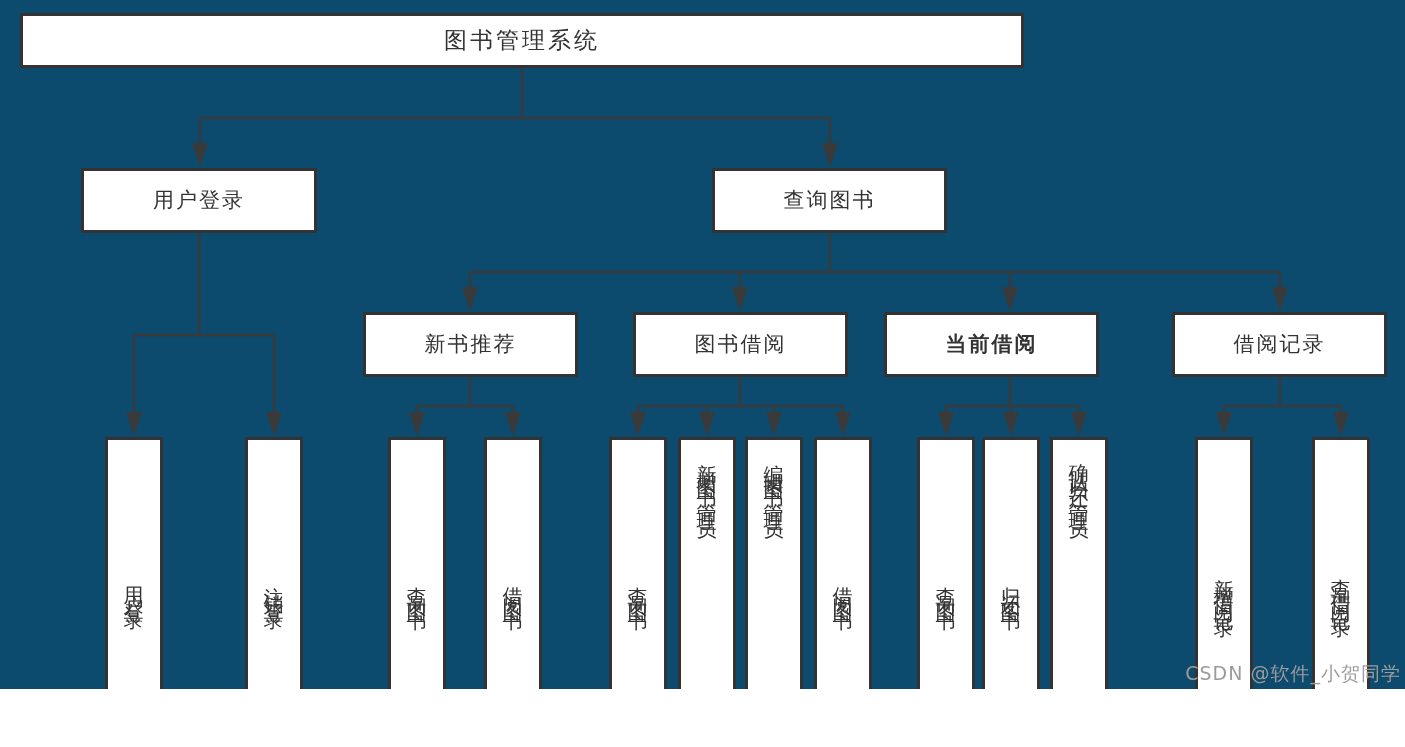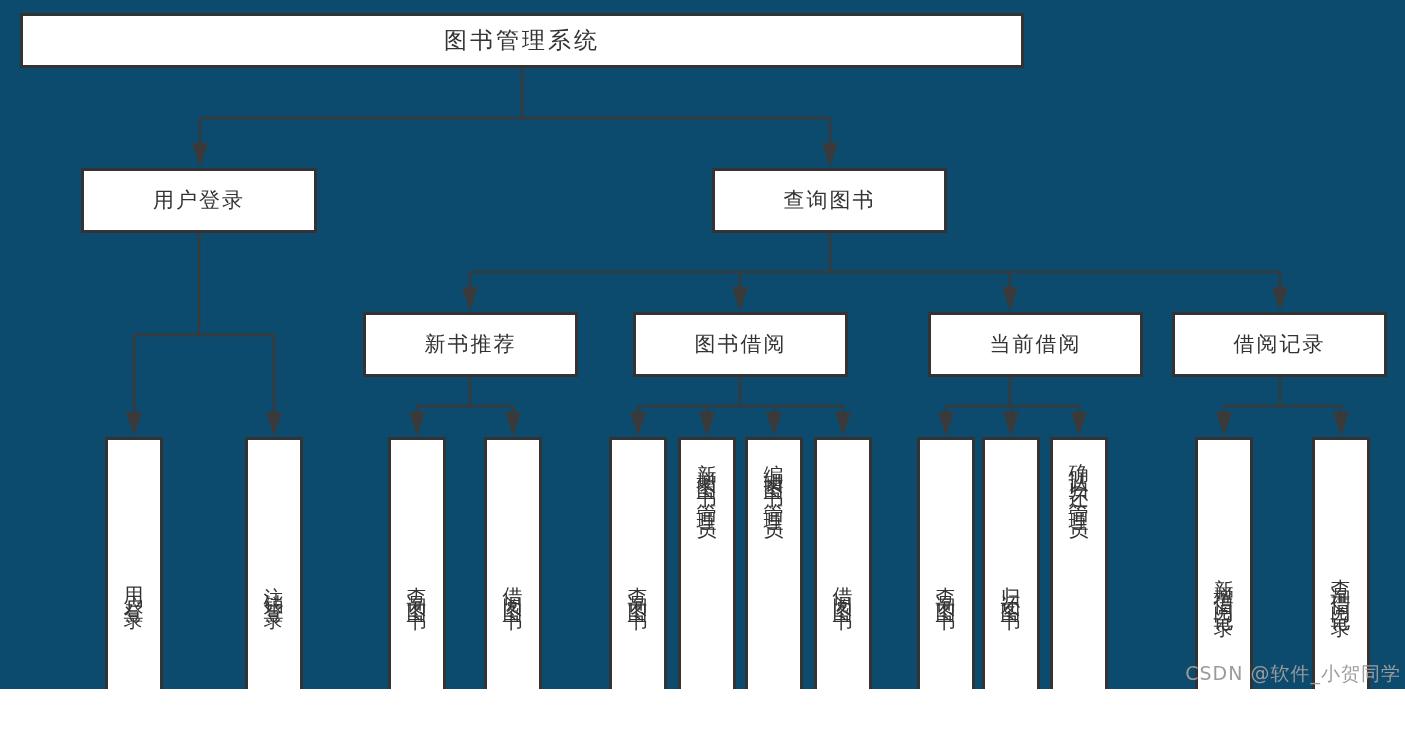--- a/index.html
+++ b/index.html
@@ -93,21 +93,21 @@
     </g>
   </svg>
 
   <div class="node h-node title-node" style="left:20px; top:13px; width:1004px; height:55px;">图书管理系统</div>
 
   <div class="node h-node" style="left:81px; top:168px; width:236px; height:65px;">用户登录</div>
   <div class="node h-node" style="left:712px; top:168px; width:235px; height:65px;">查询图书</div>
 
   <div class="node h-node" style="left:363px; top:312px; width:215px; height:65px;">新书推荐</div>
   <div class="node h-node" style="left:633px; top:312px; width:215px; height:65px;">图书借阅</div>
-  <div class="node h-node" style="left:928px; top:312px; width:215px; height:65px;">当前借阅</div>
+  <div class="node h-node" style="left:884px; top:312px; width:215px; height:65px;font-weight:bold;">当前借阅</div>
   <div class="node h-node" style="left:1172px; top:312px; width:215px; height:65px;">借阅记录</div>
 
   <div class="node v-node" style="left:105px; top:437px; width:58px; height:300px;">用户登录</div>
   <div class="node v-node" style="left:245px; top:437px; width:58px; height:300px;">注销登录</div>
 
   <div class="node v-node" style="left:388px; top:437px; width:58px; height:300px;">查询图书</div>
   <div class="node v-node" style="left:484px; top:437px; width:58px; height:300px;">借阅图书</div>
 
   <div class="node v-node" style="left:609px; top:437px; width:58px; height:300px;">查询图书</div>
   <div class="node v-node v-top" style="left:678px; top:437px; width:58px; height:300px;">新增图书（管理员）</div>

